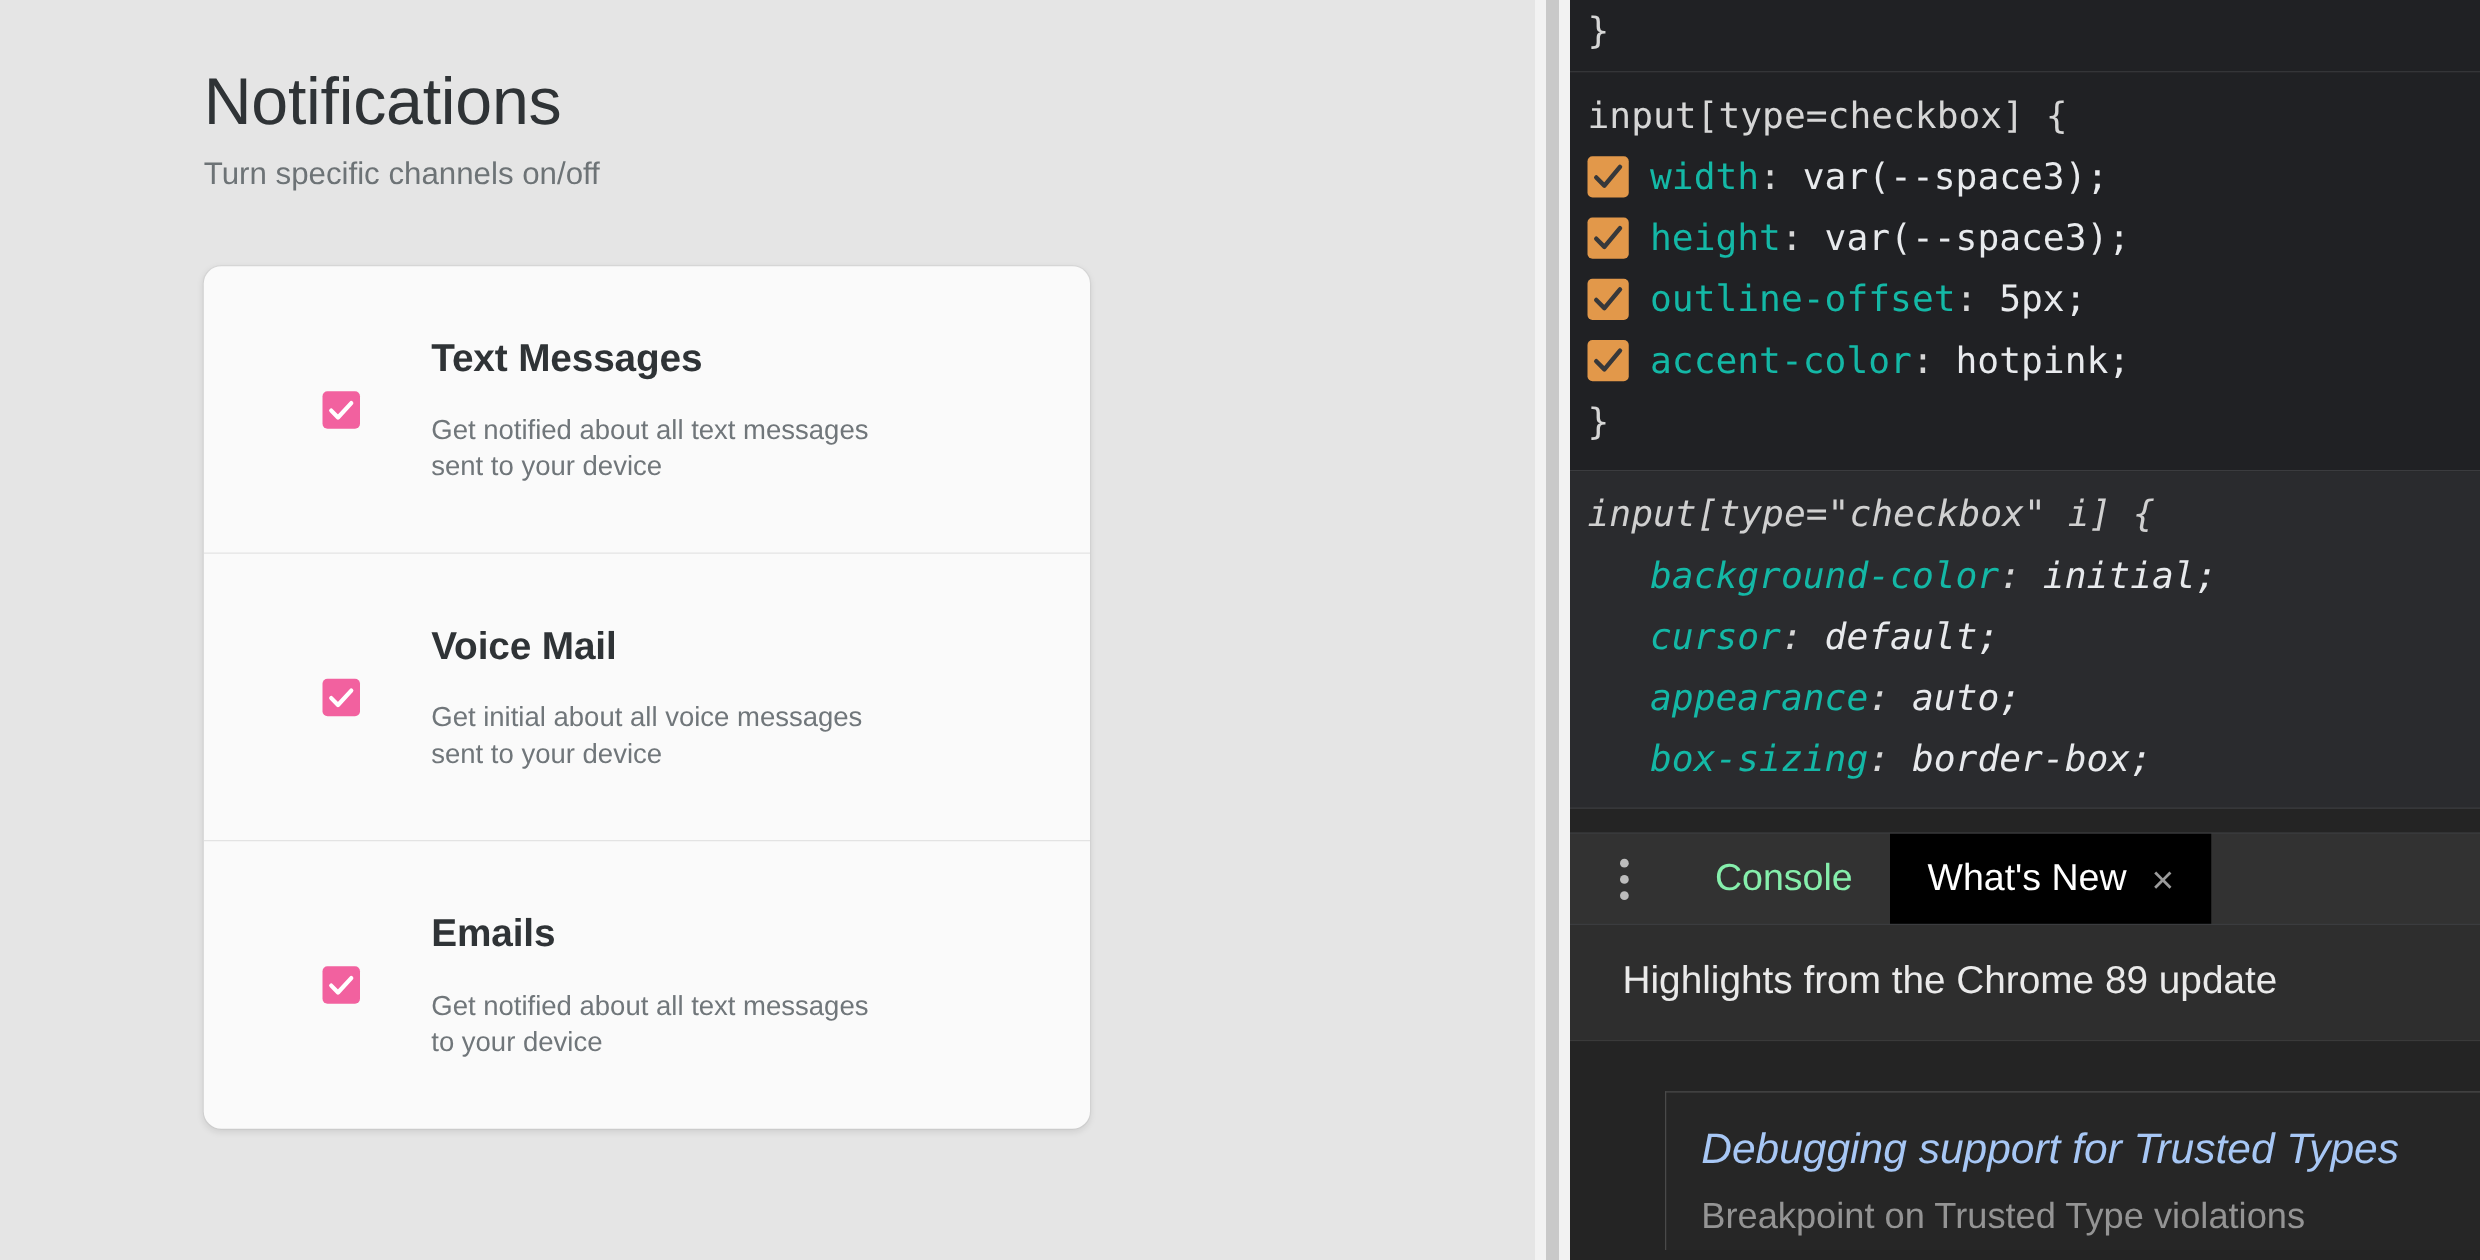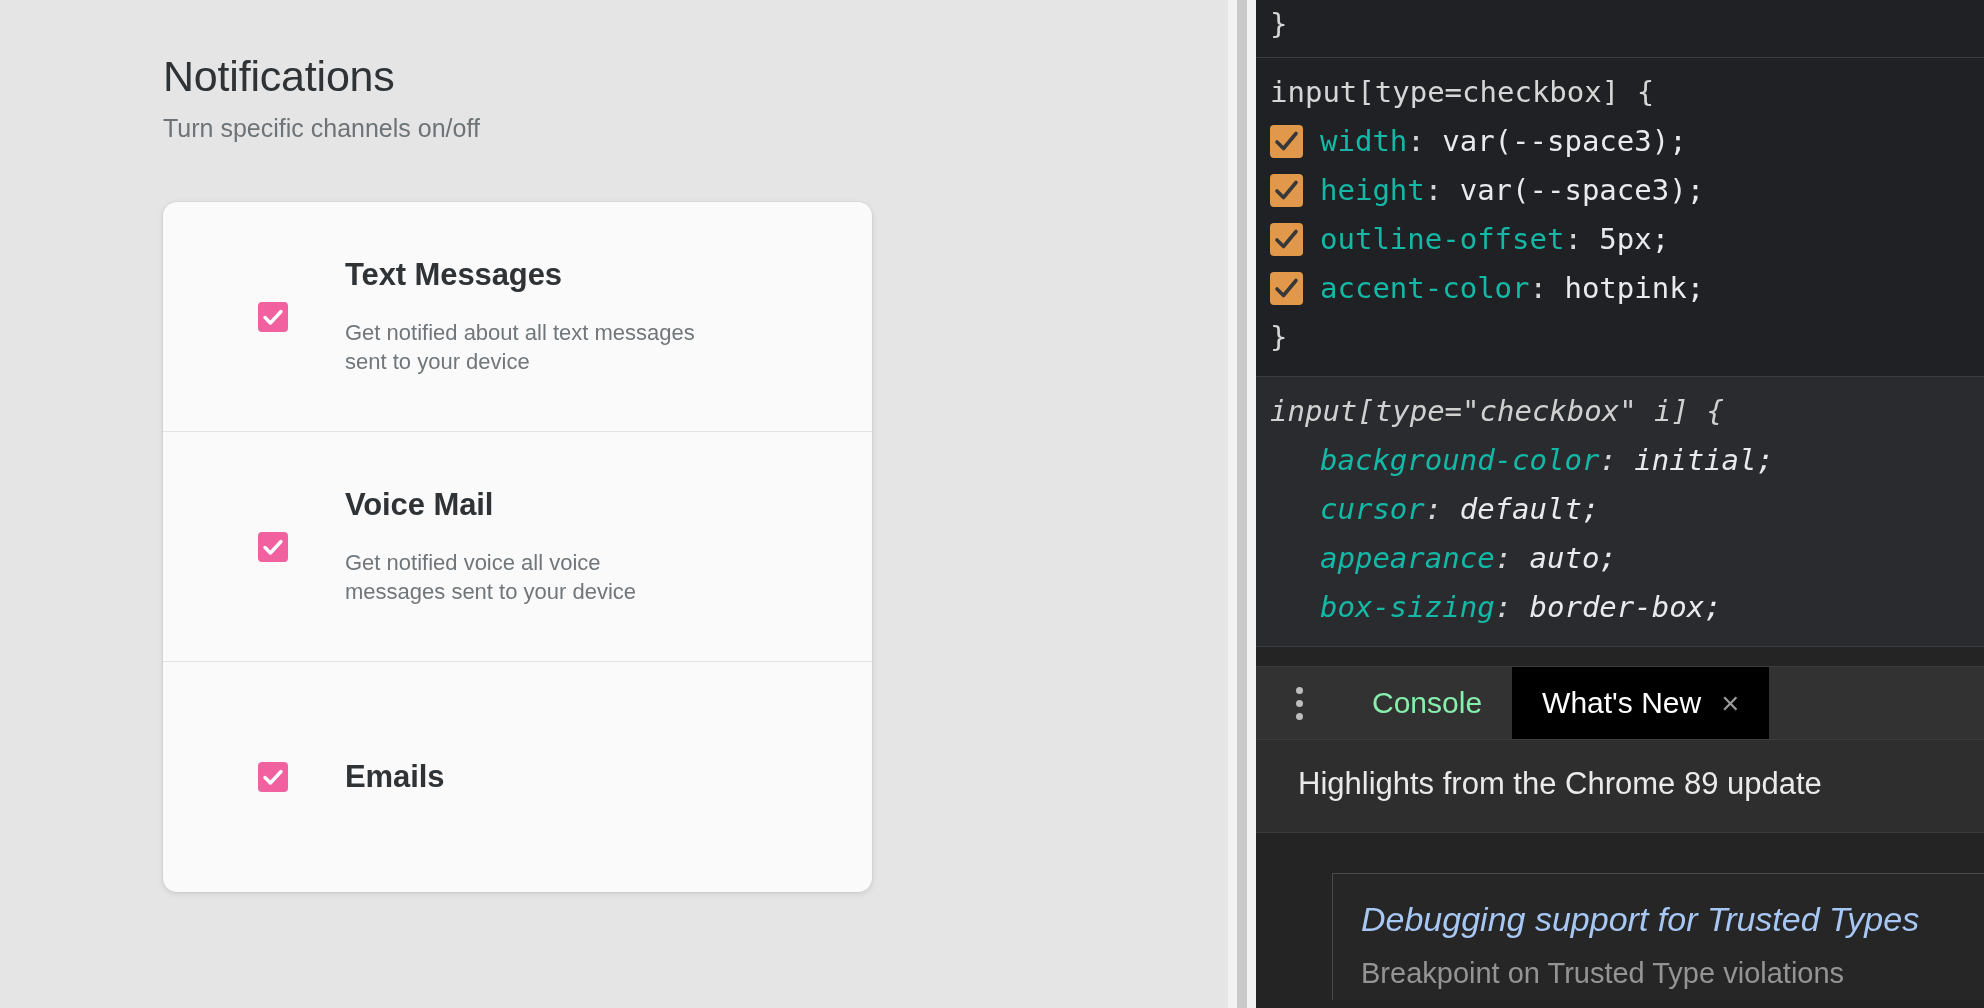--- a/index.html
+++ b/index.html
@@ -32,21 +32,21 @@
   }
 
   .settings-wrap {
     position: absolute;
     left: 163px;
     top: 52px;
     width: 760px;
   }
 
   .page-title {
-    font-size: 43px;
+    font-size: 53px;
     font-weight: 400;
     color: #2f3336;
     letter-spacing: -0.2px;
     line-height: 1.12;
   }
 
   .page-sub {
     margin-top: 14px;
     font-size: 25px;
     color: #6d7376;
@@ -285,34 +285,35 @@
         <div class="notif-row">
           <div class="cb-cell">
             <span class="pink-checkbox">
               <svg viewBox="0 0 30 30" aria-hidden="true">
                 <path d="M7 15.5 L12.4 21 L23 9.5" fill="none" stroke="#ffffff" stroke-width="3.4" stroke-linecap="round" stroke-linejoin="round"></path>
               </svg>
             </span>
           </div>
           <div class="row-text">
             <div class="row-title">Voice Mail</div>
-            <div class="row-desc">Get notified voice all voice messages sent to your device</div>
+            <div class="row-desc">Get initial about all voice messages sent to your device</div>
           </div>
         </div>
 
         <div class="notif-row">
           <div class="cb-cell">
             <span class="pink-checkbox">
               <svg viewBox="0 0 30 30" aria-hidden="true">
                 <path d="M7 15.5 L12.4 21 L23 9.5" fill="none" stroke="#ffffff" stroke-width="3.4" stroke-linecap="round" stroke-linejoin="round"></path>
               </svg>
             </span>
           </div>
           <div class="row-text">
             <div class="row-title">Emails</div>
+            <div class="row-desc">Get notified about all text messages to your device</div>
           </div>
         </div>
 
       </div>
     </div>
   </div>
 
   <div id="devtools-splitter"></div>
 
   <div id="devtools">

